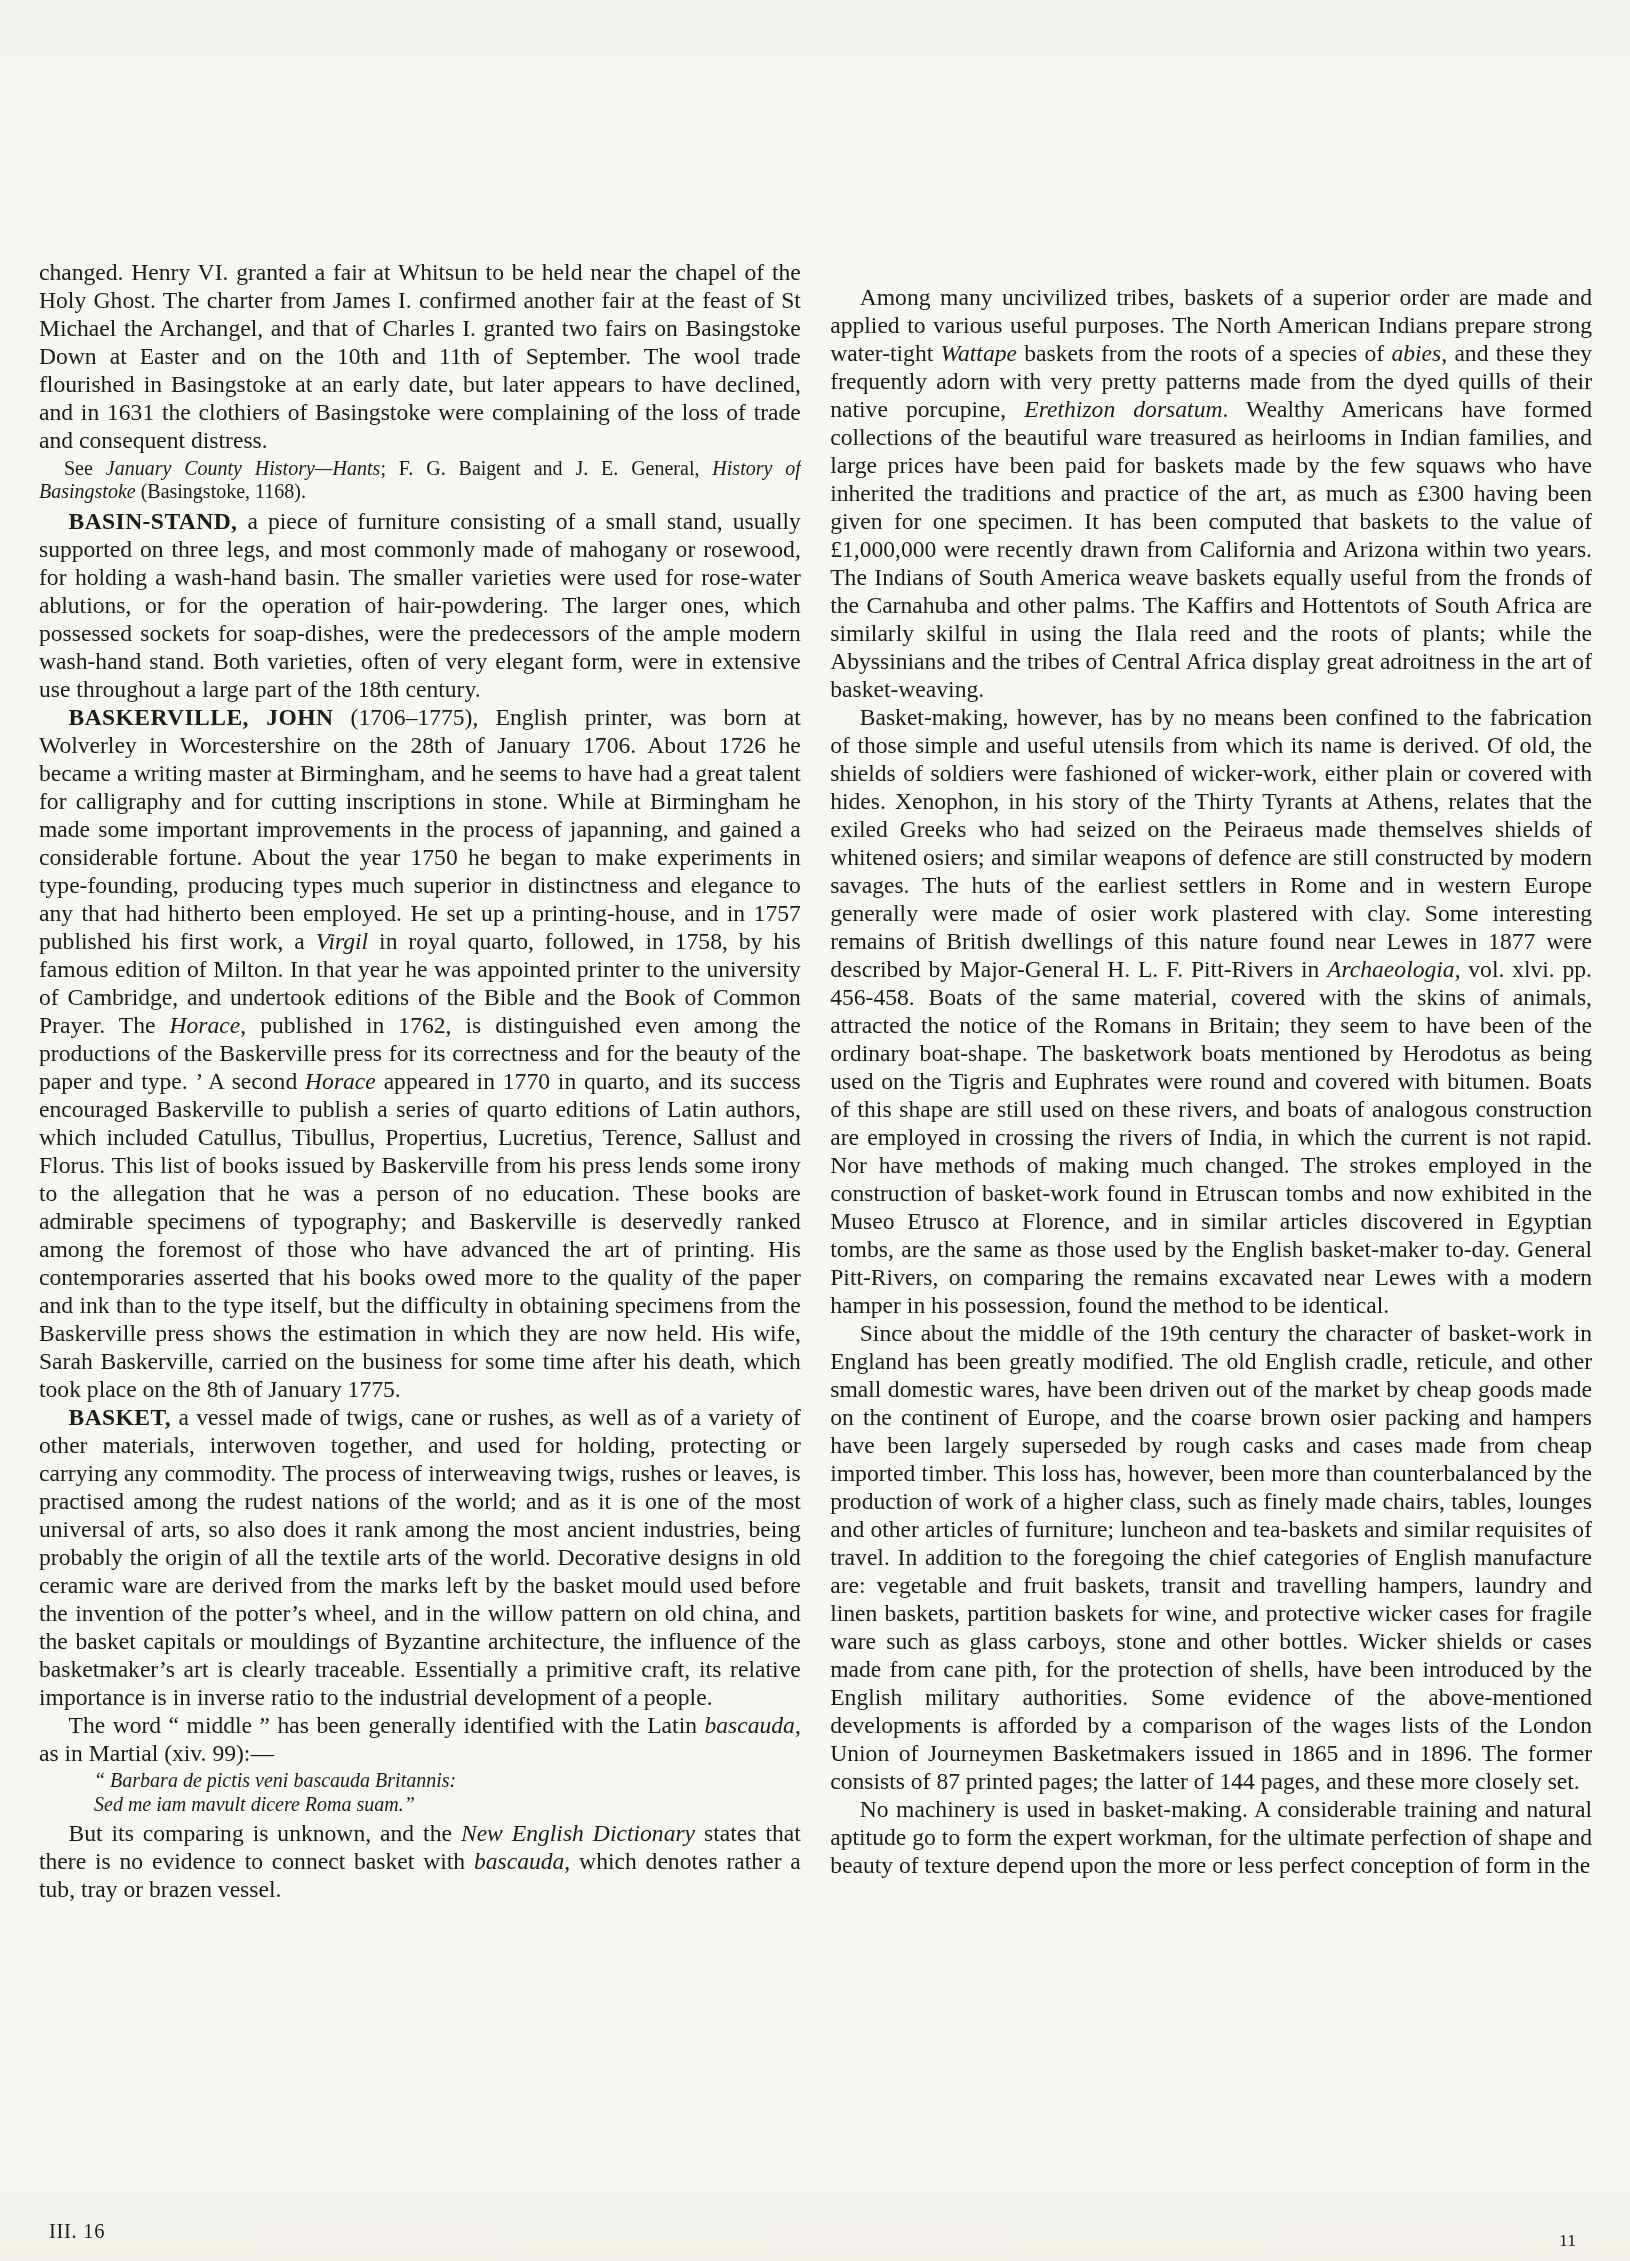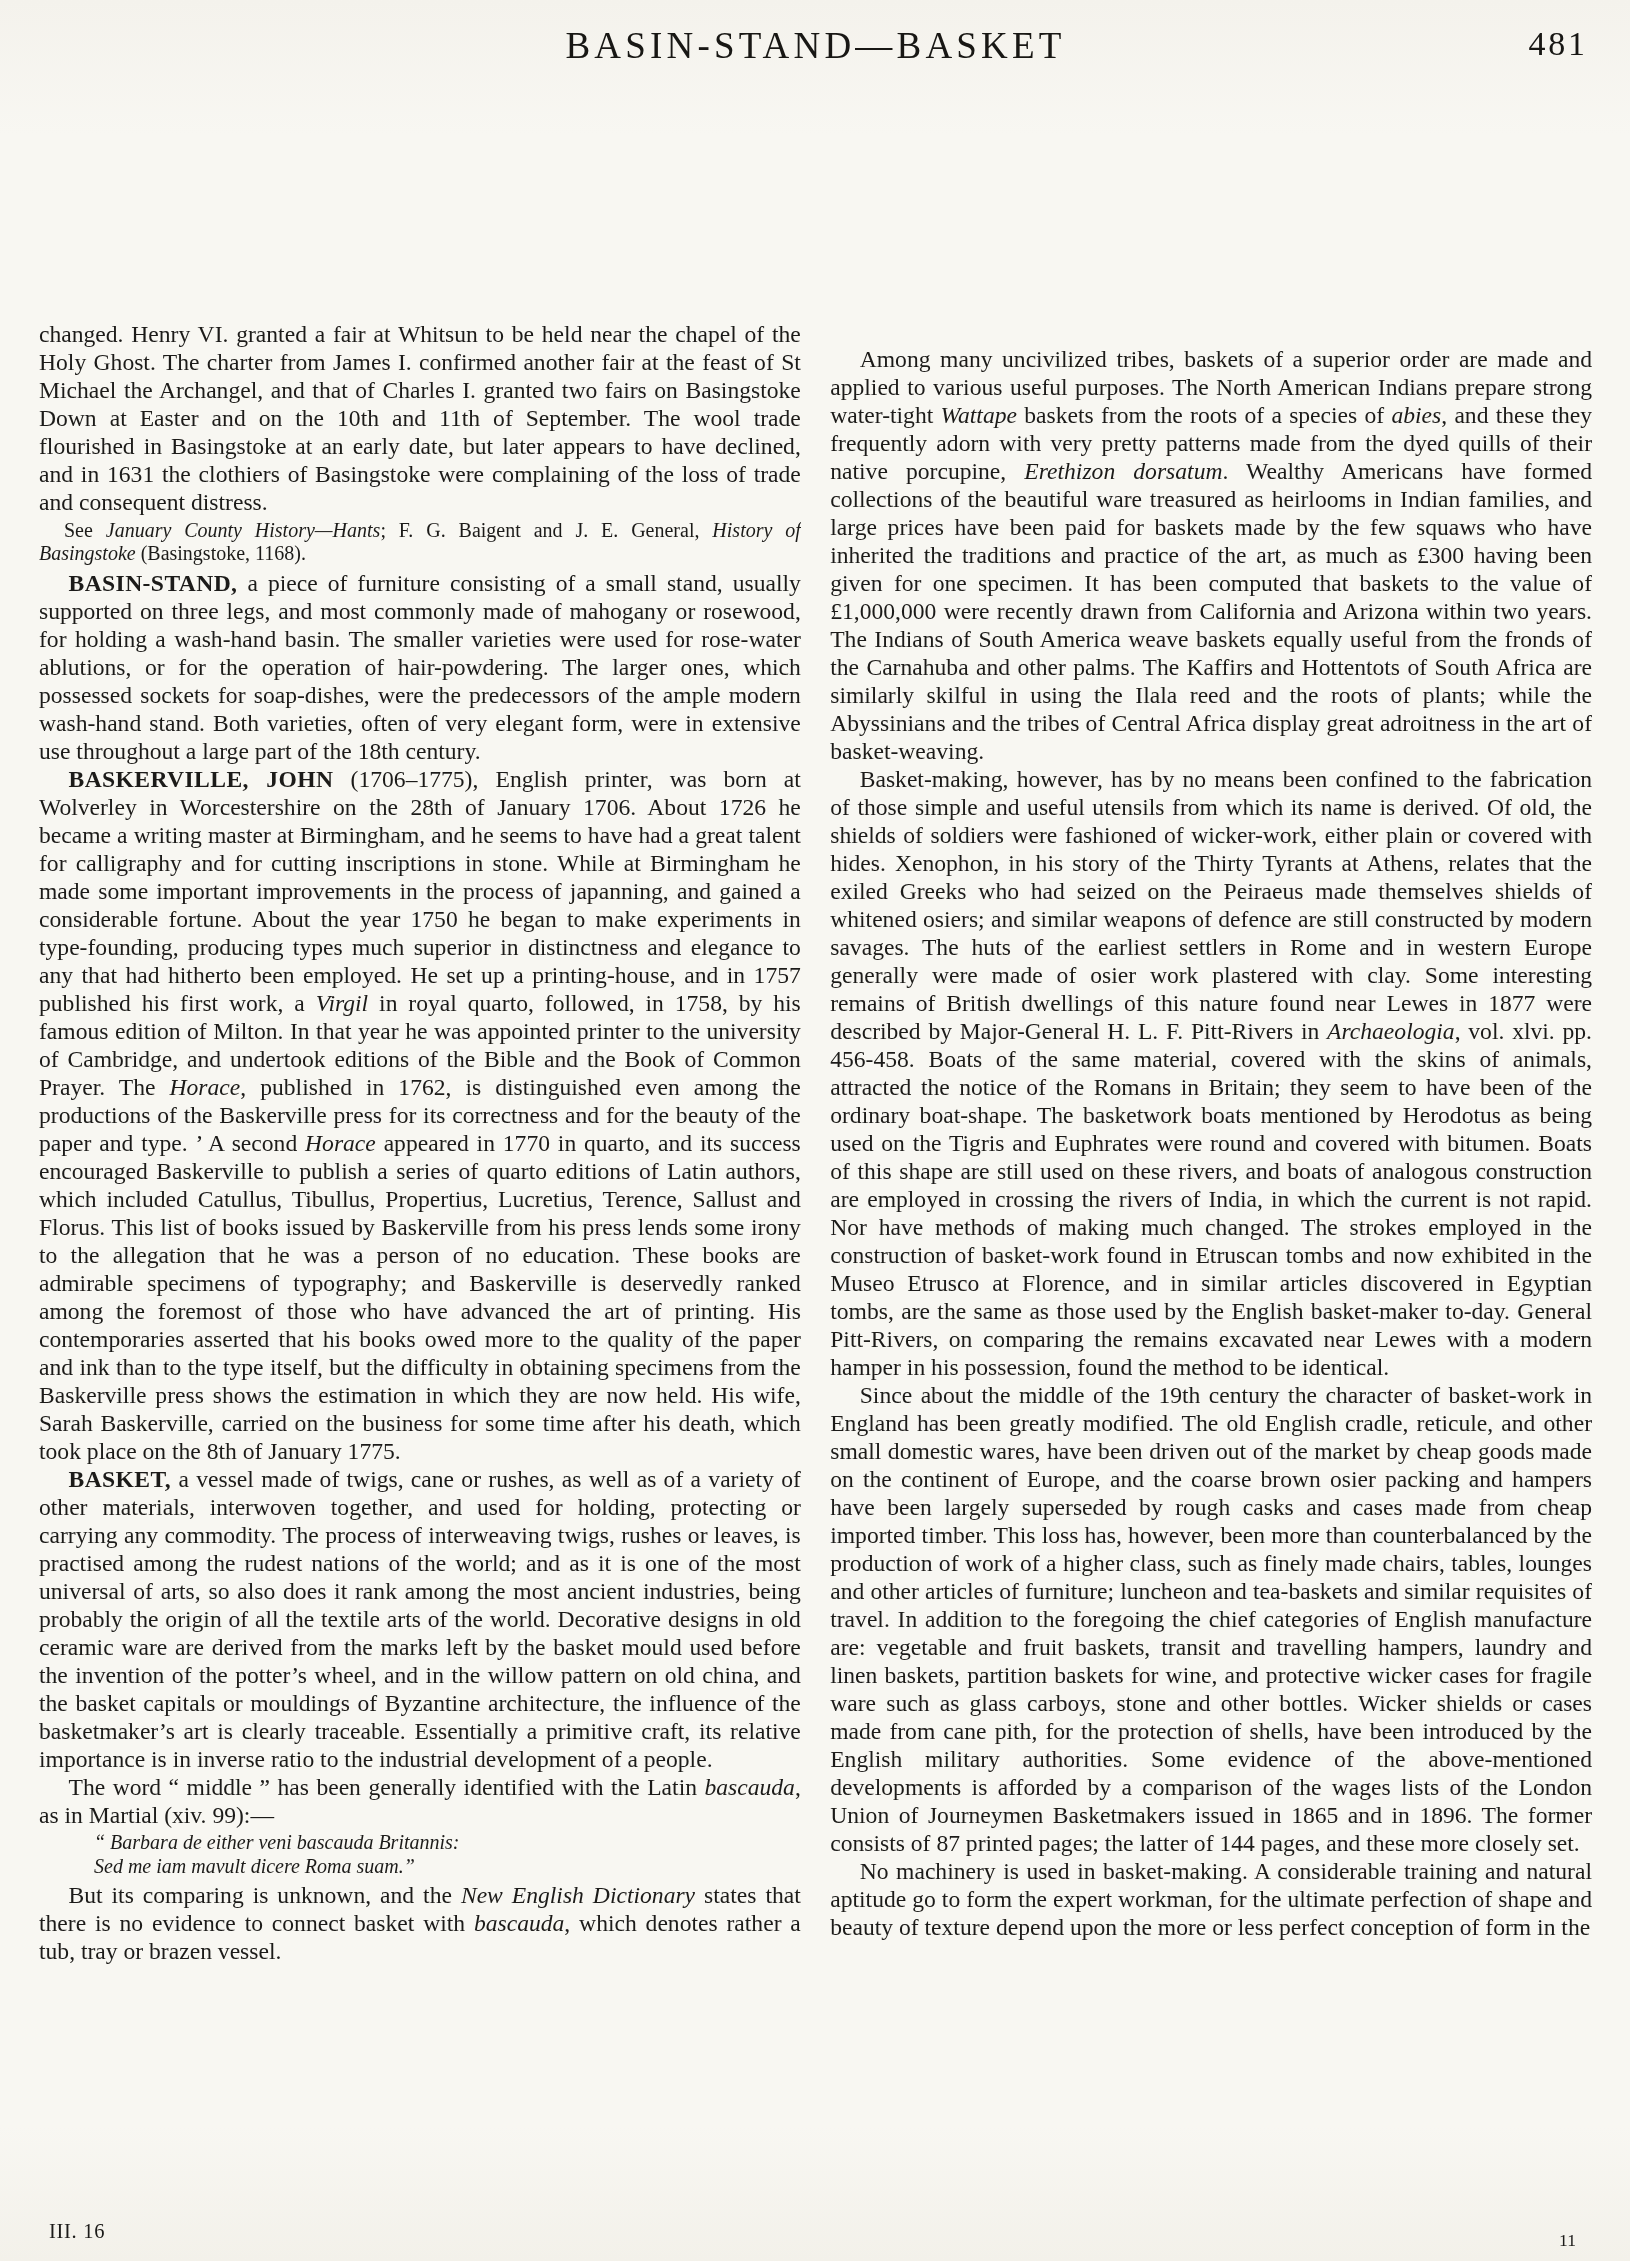--- a/index.html
+++ b/index.html
@@ -109,34 +109,30 @@
     font-size: 17.6px;
     color: #1c1b19;
     margin-left: 44px;
   }
 </style>
 </head>
 <body>
 
 <div class="page">
 
-  <header class="page-header">
-    <div class="running-title">BASIN-STAND—BASKET</div>
-    <div class="page-number">481</div>
-  </header>
 
   <div class="columns">
     <div class="column" id="col-left">
         <p class="para body"><span>changed.  Henry VI. granted a fair at Whitsun to be held near the chapel of the Holy Ghost.  The charter from James I. confirmed another fair at the feast of St Michael the Archangel, and that of Charles I. granted two fairs on Basingstoke Down at Easter and on the 10th and 11th of September.  The wool trade flourished in Basingstoke at an early date, but later appears to have declined, and in 1631 the clothiers of Basingstoke were complaining of the loss of trade and consequent distress.</span></p>
         <p class="para ref indent"><span>See </span><span class="italic">January County History—Hants</span><span>;  F. G. Baigent and J. E. General, </span><span class="italic">History of Basingstoke</span><span> (Basingstoke, 1168).</span></p>
         <p class="para body indent"><span class="headword">BASIN-STAND,</span><span> a piece of furniture consisting of a small stand, usually supported on three legs, and most commonly made of mahogany or rosewood, for holding a wash-hand basin.  The smaller varieties were used for rose-water ablutions, or for the operation of hair-powdering.  The larger ones, which possessed sockets for soap-dishes, were the predecessors of the ample modern wash-hand stand.  Both varieties, often of very elegant form, were in extensive use throughout a large part of the 18th century.</span></p>
         <p class="para body indent"><span class="headword">BASKERVILLE, JOHN</span><span> (1706–1775), English printer, was born at Wolverley in Worcestershire on the 28th of January 1706. About 1726 he became a writing master at Birmingham, and he seems to have had a great talent for calligraphy and for cutting inscriptions in stone.  While at Birmingham he made some important improvements in the process of japanning, and gained a considerable fortune.  About the year 1750 he began to make experiments in type-founding, producing types much superior in distinctness and elegance to any that had hitherto been employed.  He set up a printing-house, and in 1757 published his first work, a </span><span class="italic">Virgil</span><span> in royal quarto, followed, in 1758, by his famous edition of Milton.  In that year he was appointed printer to the university of Cambridge, and undertook editions of the Bible and the Book of Common Prayer.  The </span><span class="italic">Horace</span><span>, published in 1762, is distinguished even among the productions of the Baskerville press for its correctness and for the beauty of the paper and type. ’ A second </span><span class="italic">Horace</span><span> appeared in 1770 in quarto, and its success encouraged Baskerville to publish a series of quarto editions of Latin authors, which included Catullus, Tibullus, Propertius, Lucretius, Terence, Sallust and Florus. This list of books issued by Baskerville from his press lends some irony to the allegation that he was a person of no education. These books are admirable specimens of typography; and Baskerville is deservedly ranked among the foremost of those who have advanced the art of printing.  His contemporaries asserted that his books owed more to the quality of the paper and ink than to the type itself, but the difficulty in obtaining specimens from the Baskerville press shows the estimation in which they are now held.  His wife, Sarah Baskerville, carried on the business for some time after his death, which took place on the 8th of January 1775.</span></p>
         <p class="para body indent"><span class="headword">BASKET,</span><span> a vessel made of twigs, cane or rushes, as well as of a variety of other materials, interwoven together, and used for holding, protecting or carrying any commodity.  The process of interweaving twigs, rushes or leaves, is practised among the rudest nations of the world; and as it is one of the most universal of arts, so also does it rank among the most ancient industries, being probably the origin of all the textile arts of the world. Decorative designs in old ceramic ware are derived from the marks left by the basket mould used before the invention of the potter’s wheel, and in the willow pattern on old china, and the basket capitals or mouldings of Byzantine architecture, the influence of the basketmaker’s art is clearly traceable.  Essentially a primitive craft, its relative importance is in inverse ratio to the industrial development of a people.</span></p>
         <p class="para body indent"><span>The word “ middle ” has been generally identified with the Latin </span><span class="italic">bascauda</span><span>, as in Martial (xiv. 99):—</span></p>
-        <p class="para quote"><span class="italic">“ Barbara de either veni bascauda Britannis:</span><br><span class="italic">Sed me iam mavult dicere Roma suam.”</span></p>
+        <p class="para quote"><span class="italic">“ Barbara de pictis veni bascauda Britannis:</span><br><span class="italic">Sed me iam mavult dicere Roma suam.”</span></p>
         <p class="para body indent"><span>But its comparing is unknown, and the </span><span class="italic">New English Dictionary</span><span> states that there is no evidence to connect basket with </span><span class="italic">bascauda</span><span>, which denotes rather a tub, tray or brazen vessel.</span></p>
       </div>
     <div class="divider"></div>
     <div class="column" id="col-right">
         <p class="para body indent"><span>Among many uncivilized tribes, baskets of a superior order are made and applied to various useful purposes.  The North American Indians prepare strong water-tight </span><span class="italic">Wattape</span><span> baskets from the roots of a species of </span><span class="italic">abies</span><span>, and these they frequently adorn with very pretty patterns made from the dyed quills of their native porcupine, </span><span class="italic">Erethizon dorsatum</span><span>.  Wealthy Americans have formed collections of the beautiful ware treasured as heirlooms in Indian families, and large prices have been paid for baskets made by the few squaws who have inherited the traditions and practice of the art, as much as £300 having been given for one specimen.  It has been computed that baskets to the value of £1,000,000 were recently drawn from California and Arizona within two years.  The Indians of South America weave baskets equally useful from the fronds of the Carnahuba and other palms.  The Kaffirs and Hottentots of South Africa are similarly skilful in using the Ilala reed and the roots of plants; while the Abyssinians and the tribes of Central Africa display great adroitness in the art of basket-weaving.</span></p>
         <p class="para body indent"><span>Basket-making, however, has by no means been confined to the fabrication of those simple and useful utensils from which its name is derived.  Of old, the shields of soldiers were fashioned of wicker-work, either plain or covered with hides.  Xenophon, in his story of the Thirty Tyrants at Athens, relates that the exiled Greeks who had seized on the Peiraeus made themselves shields of whitened osiers; and similar weapons of defence are still constructed by modern savages.  The huts of the earliest settlers in Rome and in western Europe generally were made of osier work plastered with clay.  Some interesting remains of British dwellings of this nature found near Lewes in 1877 were described by Major-General H. L. F. Pitt-Rivers in </span><span class="italic">Archaeologia</span><span>, vol. xlvi. pp. 456-458.  Boats of the same material, covered with the skins of animals, attracted the notice of the Romans in Britain; they seem to have been of the ordinary boat-shape. The basketwork boats mentioned by Herodotus as being used on the Tigris and Euphrates were round and covered with bitumen.  Boats of this shape are still used on these rivers, and boats of analogous construction are employed in crossing the rivers of India, in which the current is not rapid.  Nor have methods of making much changed.  The strokes employed in the construction of basket-work found in Etruscan tombs and now exhibited in the Museo Etrusco at Florence, and in similar articles discovered in Egyptian tombs, are the same as those used by the English basket-maker to-day.  General Pitt-Rivers, on comparing the remains excavated near Lewes with a modern hamper in his possession, found the method to be identical.</span></p>
         <p class="para body indent"><span>Since about the middle of the 19th century the character of basket-work in England has been greatly modified.  The old English cradle, reticule, and other small domestic wares, have been driven out of the market by cheap goods made on the continent of Europe, and the coarse brown osier packing and hampers have been largely superseded by rough casks and cases made from cheap imported timber.  This loss has, however, been more than counterbalanced by the production of work of a higher class, such as finely made chairs, tables, lounges and other articles of furniture; luncheon and tea-baskets and similar requisites of travel.  In addition to the foregoing the chief categories of English manufacture are: vegetable and fruit baskets, transit and travelling hampers, laundry and linen baskets, partition baskets for wine, and protective wicker cases for fragile ware such as glass carboys, stone and other bottles. Wicker shields or cases made from cane pith, for the protection of shells, have been introduced by the English military authorities.  Some evidence of the above-mentioned developments is afforded by a comparison of the wages lists of the London Union of Journeymen Basketmakers issued in 1865 and in 1896.  The former consists of 87 printed pages; the latter of 144 pages, and these more closely set.</span></p>
         <p class="para body indent"><span>No machinery is used in basket-making.  A considerable training and natural aptitude go to form the expert workman, for the ultimate perfection of shape and beauty of texture depend upon the more or less perfect conception of form in the</span></p>
       </div>
   </div>

